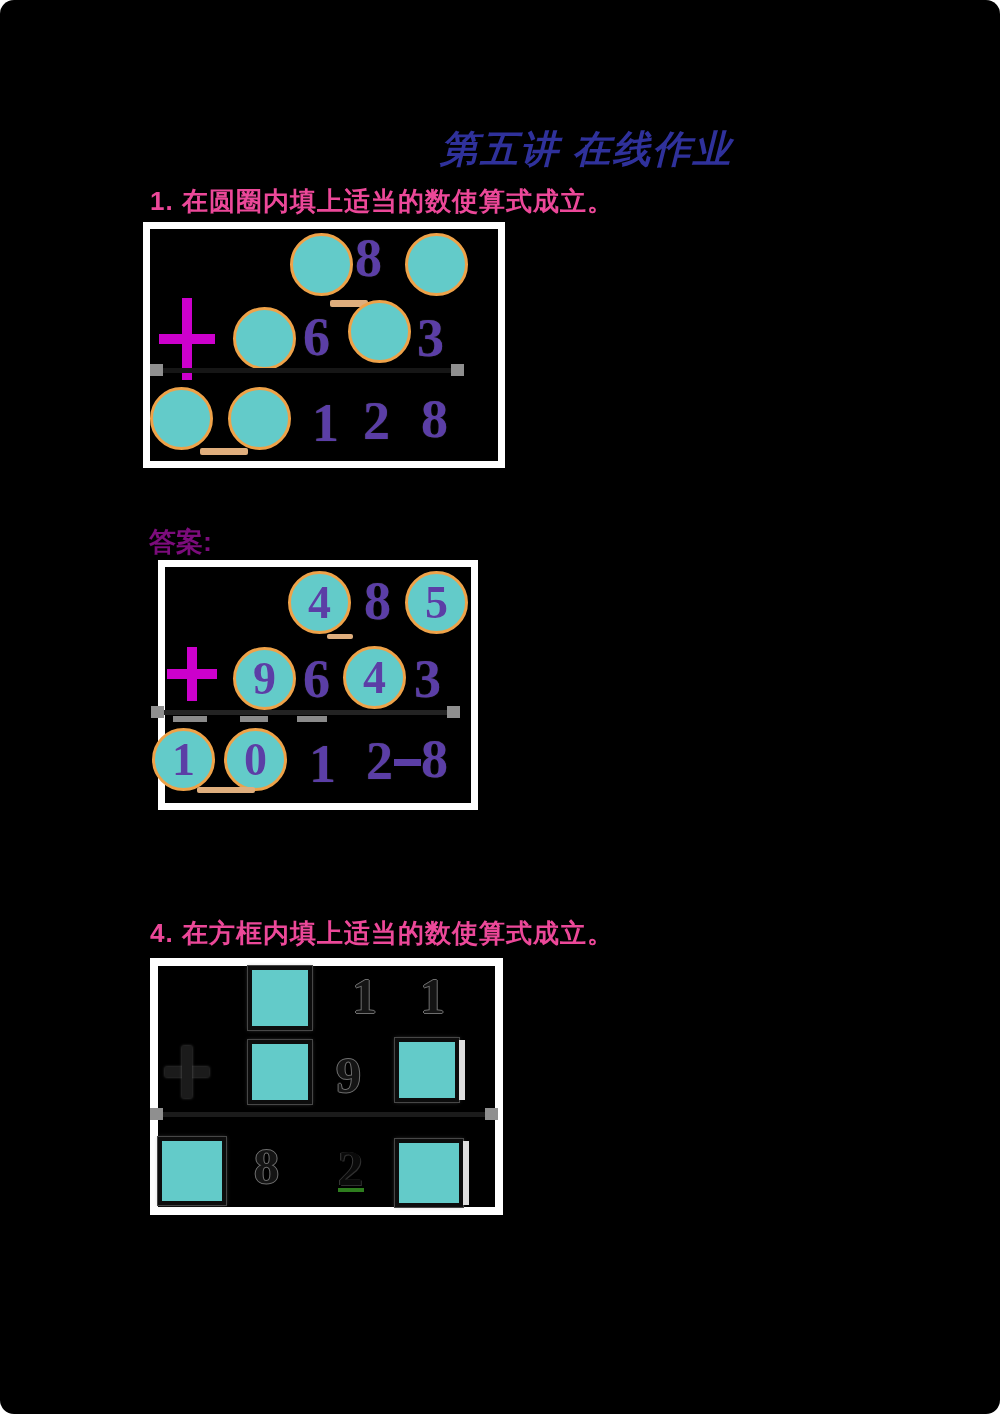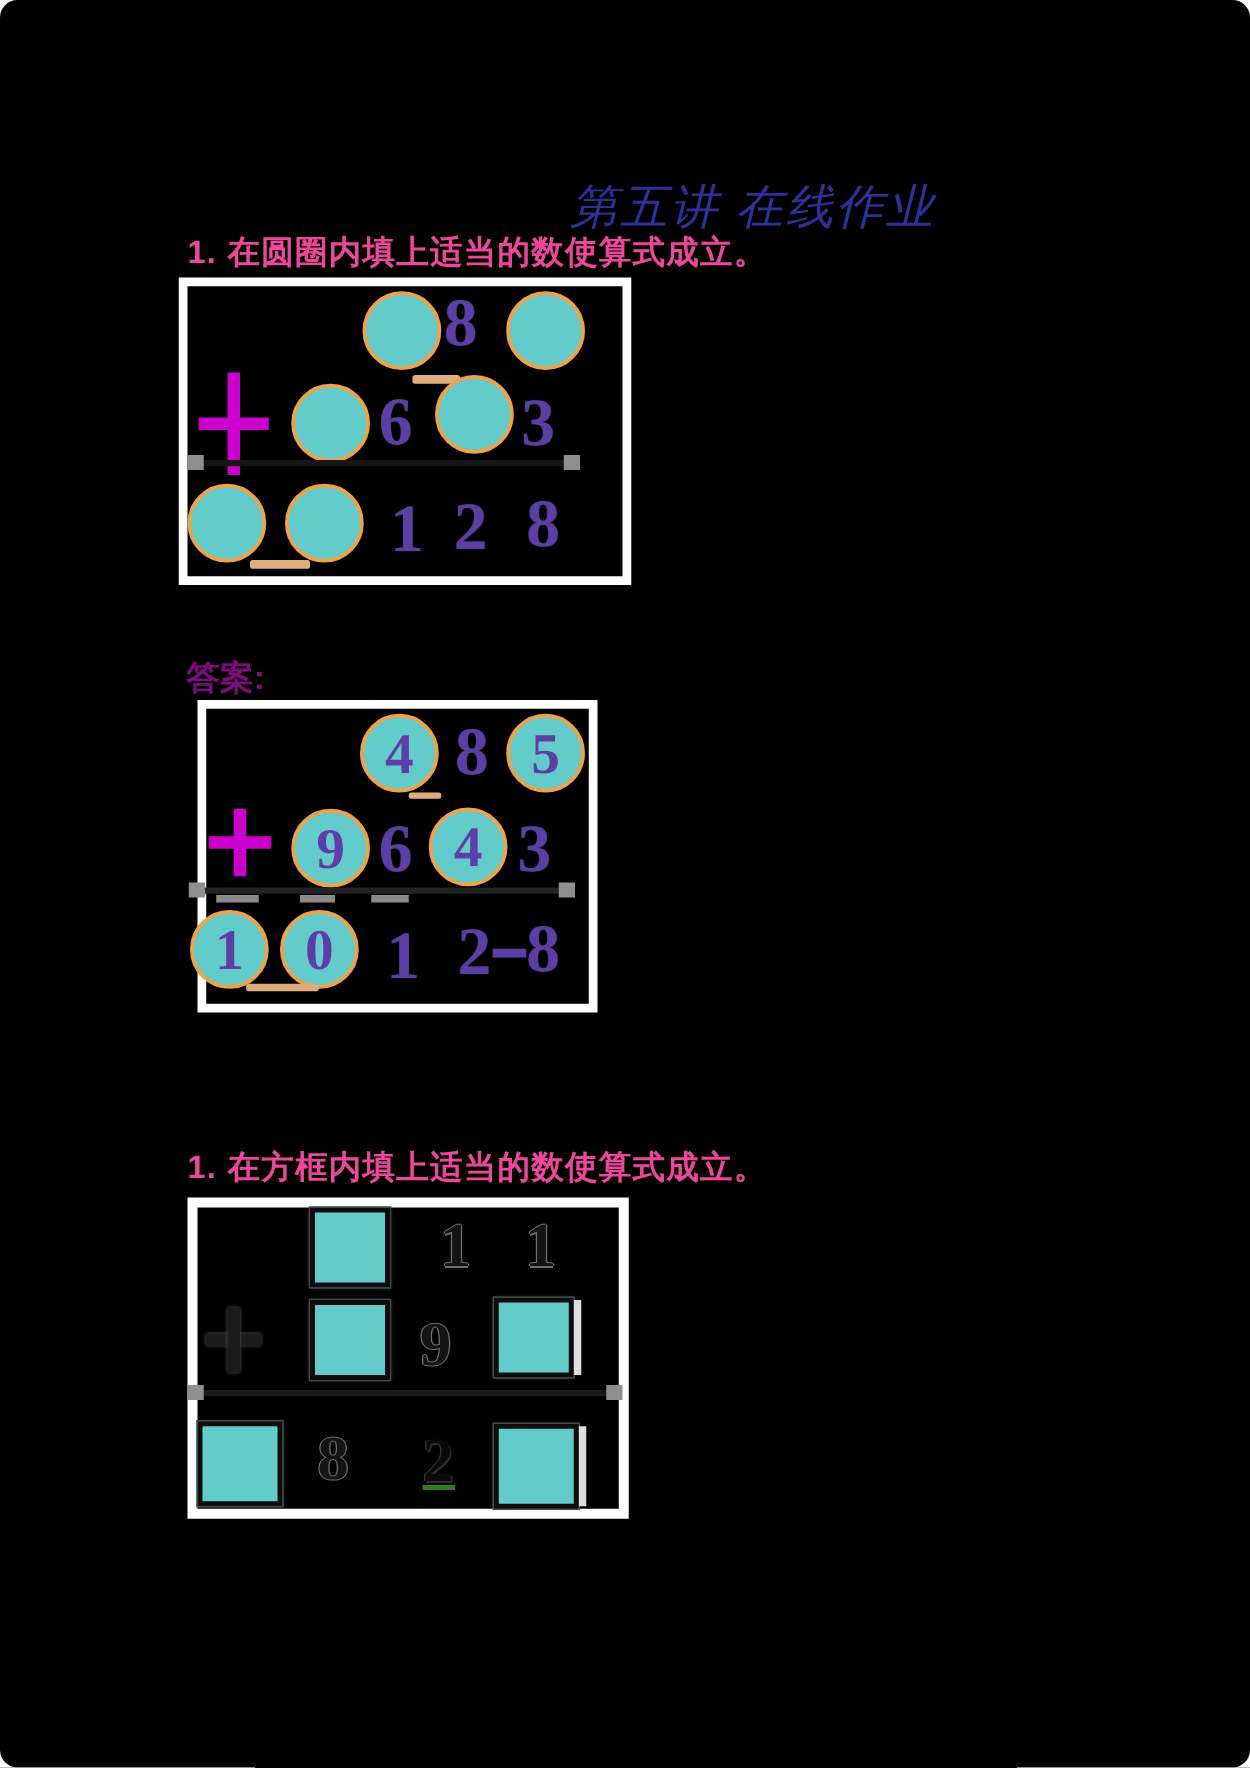--- a/index.html
+++ b/index.html
@@ -2,22 +2,22 @@
 <html><head>
 <meta charset="utf-8">
 <style>
   html,body{margin:0;padding:0;background:#ffffff;}
   .page{
     position:relative;width:1000px;height:1414px;background:#000000;
     border-radius:14px;overflow:hidden;
     font-family:"Liberation Sans", sans-serif;
   }
   .title{
-    position:absolute;left:440px;top:124px;margin:16px;
-    font-size:38px;font-weight:normal;font-style:italic;
+    position:absolute;left:440px;top:124px;margin:0;
+    font-size:38px;font-weight:bold;font-style:italic;
     color:#2f319b;letter-spacing:2px;white-space:nowrap;
   }
   .qtext{
     position:absolute;left:150px;
     font-size:26px;font-weight:bold;color:#ec4899;
     letter-spacing:1px;white-space:nowrap;
   }
   .q1{top:184px;}
   .q2{top:916px;}
   .anslabel{
@@ -150,21 +150,21 @@
       <span class="cdig">0</span>
     </div>
     <div class="digit" style="left:144px;top:170px;">1</div>
     <div class="digit" style="left:201px;top:167px;">2</div>
     <div class="dash" style="left:229px;top:192px;width:27px;height:7px;"></div>
     <div class="digit" style="left:256px;top:165px;">8</div>
 
     <div class="tan" style="left:32px;top:220px;width:58px;height:6px;"></div>
   </div>
 
-  <div class="qtext q2">1.  在方框内填上适当的数使算式成立。</div>
+  <div class="qtext q2">4.  在方框内填上适当的数使算式成立。</div>
 
   <div class="frame box3">
     <div class="square" style="left:90px;top:0px;"></div>
     <div class="digit-dark" style="left:194px;top:5px;">1</div>
     <div class="digit-dark" style="left:262px;top:5px;">1</div>
 
     <div class="cross cross-dark" style="left:7px;top:80px;width:44px;height:52px;"></div>
     <div class="square" style="left:90px;top:74px;"></div>
     <div class="digit-dark" style="left:178px;top:84px;">9</div>
     <div class="square sliver" style="left:237px;top:72px;"></div>

